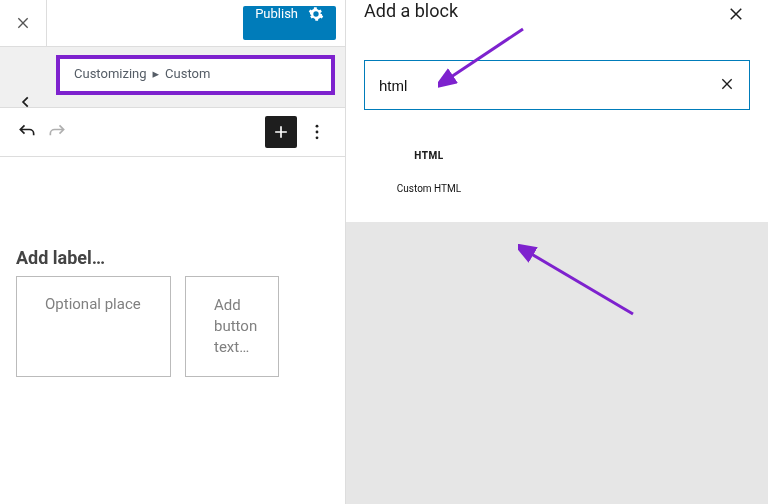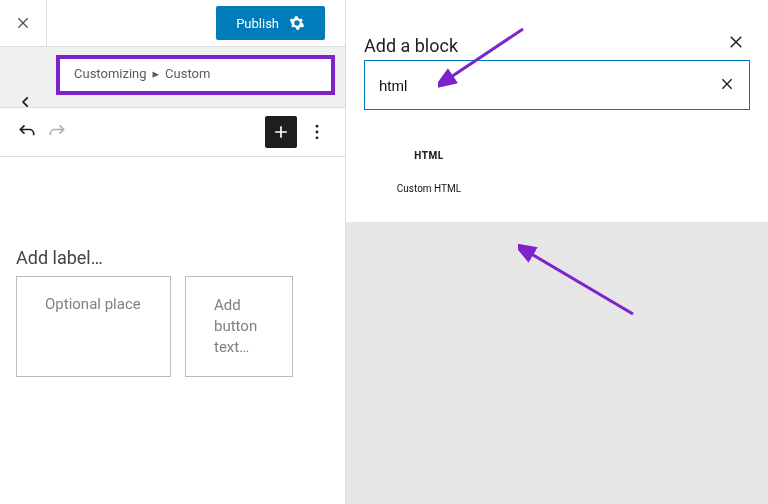--- a/index.html
+++ b/index.html
@@ -2,40 +2,40 @@
 <html><head>
   <meta charset="utf-8">
   <style>
     * { box-sizing: border-box; margin: 0; padding: 0; }
     body { font-family: -apple-system, BlinkMacSystemFont, "Segoe UI", Roboto, sans-serif; font-size: 13px; color: #1e1e1e; background: #fff; width: 768px; height: 504px; overflow: hidden; display: flex; }
     .left-panel { width: 345px; height: 100%; position: relative; background: #f0f0f0; display: flex; flex-direction: column; }
     .right-panel { flex: 1; height: 100%; background: #fff; border-left: 1px solid #ddd; position: relative; display: flex; flex-direction: column; }
     .topbar { height: 47px; background: #fff; border-bottom: 1px solid #ddd; display: flex; align-items: center; justify-content: space-between; padding: 0; }
     .close-x { width: 47px; height: 47px; display: flex; align-items: center; justify-content: center; cursor: pointer; border-right: 1px solid #ddd; }
     .close-x svg { width:16px; height:16px; }
-    .publish-btn { background: #007cba; color: #fff; height: 34px; display: flex; align-items: center; padding: 0 20px; margin-right: 20px; cursor: pointer; border-radius: 2px; font-size: 13px; }
+    .publish-btn { background: #007cba; color: #fff; height: 34px; display: flex; align-items: flex-start; padding: 0 12px; margin-right: 9px; cursor: pointer; border-radius: 2px; font-size: 13px; }
     .publish-btn .gear { margin-left: 10px; display: flex; align-items: center; }
     .breadcrumb-box { margin: 8px 10px 0 56px; background: #fff; border: 4px solid #7e22ce; padding: 7px 14px 10px 14px; }
     .breadcrumb-row { color: #555d66; font-size: 13px; display: flex; align-items: center; }
     .breadcrumb-row .sep { margin: 0 6px; }
     .section-title { font-size: 20px; font-weight: 300; color: #555d66; margin-top: 2px; }
     .back-caret { position: absolute; left: 14px; top: 90px; width: 24px; height: 24px; display: flex; align-items: center; justify-content: center; cursor: pointer; }
     .toolbar-row { height: 50px; background: #fff; border-top: 1px solid #ddd; border-bottom: 1px solid #ddd; display: flex; align-items: center; padding: 0 12px; margin-top: 12px; }
     .toolbar-row .undo, .toolbar-row .redo { width: 30px; height: 30px; display: flex; align-items: center; justify-content: center; cursor: pointer; color: #1e1e1e; }
     .toolbar-row .redo { opacity: 0.35; }
     .toolbar-row .spacer { flex: 1; }
     .add-block-btn { width: 32px; height: 32px; background: #1e1e1e; color: #fff; display: flex; align-items: center; justify-content: center; border-radius: 2px; cursor: pointer; }
     .more-btn { width: 32px; height: 32px; display: flex; align-items: center; justify-content: center; cursor: pointer; margin-left: 4px; }
     .content-area { flex: 1; background: #fff; padding: 90px 16px 16px 16px; }
-    .add-label { font-size: 18px; font-weight: 400; color: #444; margin-bottom: 8px; }
+    .add-label { font-size: 18px; font-weight: 700; color: #444; margin-bottom: 8px; }
     .fields-row { display: flex; gap: 14px; }
     .field-box { border: 1px solid #bbb; padding: 18px 28px; color: #808080; font-size: 15px; }
     .field-box.search { width: 155px; white-space: nowrap; overflow: hidden; }
-    .field-box.btn { width: 108px; line-height: 1.4; }
-    .right-header { height: 56px; display: flex; align-items: flex-end; justify-content: space-between; padding: 0 18px; }
+    .field-box.btn { width: 94px; line-height: 1.4; }
+    .right-header { height: 56px; display: flex; align-items: flex-start; justify-content: space-between; padding: 0 18px; }
     .right-title { font-size: 18px; font-weight: 400; }
     .right-close { width: 28px; height: 28px; display: flex; align-items: center; justify-content: center; cursor: pointer; }
     .search-wrap { padding: 4px 18px 0 18px; }
     .search-box { border: 1.5px solid #007cba; height: 50px; display: flex; align-items: center; padding: 0 14px; }
     .search-box input { flex: 1; border: none; outline: none; font-size: 15px; color: #111; background: transparent; }
     .search-box .clear { cursor: pointer; }
     .results-area { padding: 30px 0 0 0; background: #fff; }
     .result-item { display: flex; flex-direction: column; align-items: center; width: 130px; padding: 10px 0 14px 0; cursor: pointer; margin-left: 18px; }
     .html-badge { font-size: 10px; font-weight: 800; letter-spacing: 0.5px; color: #1e1e1e; }
     .result-label { font-size: 10px; margin-top: 22px; color: #111; }

